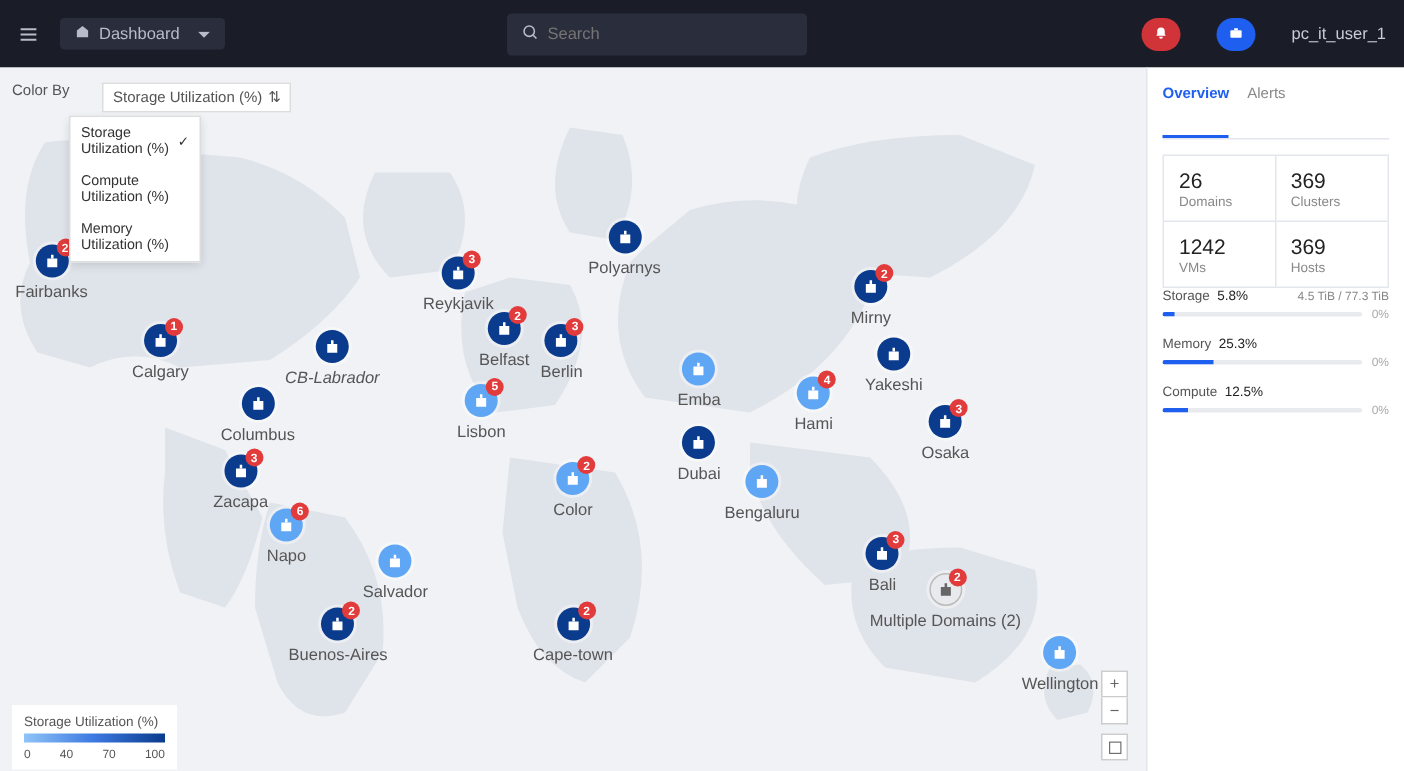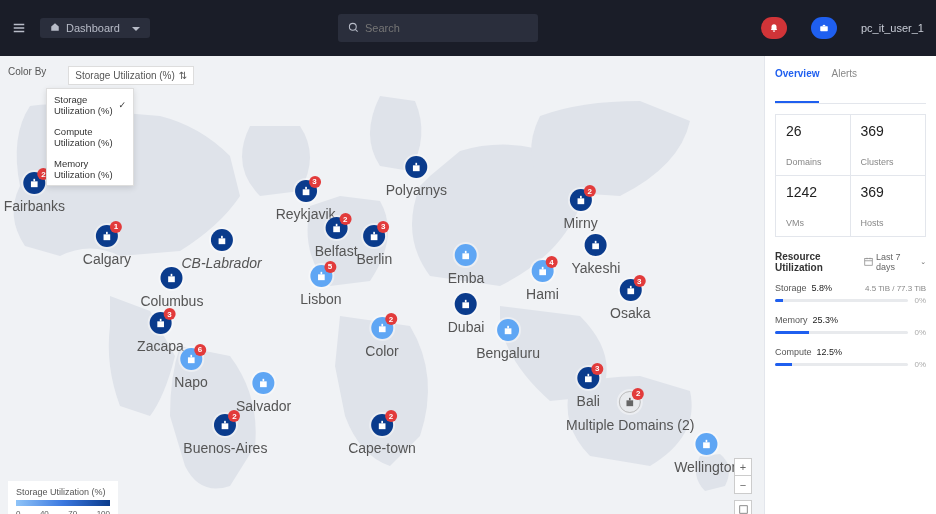--- a/index.html
+++ b/index.html
@@ -1,17 +1,17 @@
 <!DOCTYPE html>
 <html><head>
 <meta charset="utf-8">
 <style>
 *{box-sizing:border-box;margin:0;padding:0;font-family:-apple-system,BlinkMacSystemFont,"Segoe UI",Arial,sans-serif}
 body{width:936px;height:514px;overflow:hidden;background:#e8eaed}
-.header{height:56px;background:#1a1d28;display:flex;align-items:center;padding:0 12px;color:#b8bcc8;gap:8px}
+.header{height:45px;background:#1a1d28;display:flex;align-items:center;padding:0 12px;color:#b8bcc8;gap:8px}
 .hamburger{cursor:pointer;width:20px}
 .hamburger svg{display:block}
 .crumb{display:flex;align-items:center;gap:6px;background:#2a2e3c;padding:4px 10px;border-radius:3px;font-size:11px;cursor:pointer;min-width:110px;justify-content:space-between}
 .crumb-left{display:flex;align-items:center;gap:6px}
 .search{margin-left:180px;display:flex;align-items:center;gap:6px;background:#2a2e3c;padding:5px 10px;border-radius:3px;width:200px}
 .search input{background:none;border:none;outline:none;color:#b8bcc8;font-size:11px;flex:1}
 .header-right{margin-left:auto;display:flex;align-items:center;gap:24px}
 .badge-btn{position:relative;width:26px;height:22px;border-radius:11px;display:flex;align-items:center;justify-content:center;cursor:pointer}
 .badge-red{background:#d13438}
 .badge-blue{background:#1f5fef}
@@ -23,41 +23,41 @@
 .colorby-select{background:#fff;border:1px solid #ddd;padding:3px 6px;font-size:10px;cursor:pointer;display:flex;align-items:center;gap:4px}
 .dropdown{position:absolute;top:22px;left:38px;background:#fff;border:1px solid #ddd;box-shadow:0 2px 6px rgba(0,0,0,.12);width:88px;font-size:9.5px;z-index:11}
 .dropdown-item{padding:5px 7px;cursor:pointer;display:flex;align-items:center;justify-content:space-between;color:#333}
 .check{font-size:9px;color:#333}
 .world{position:absolute;inset:0}
 .world svg{width:100%;height:100%}
 .marker{position:absolute;transform:translate(-50%,-50%);text-align:center}
 .marker-dot{width:22px;height:22px;border-radius:50%;display:flex;align-items:center;justify-content:center;margin:0 auto;position:relative;cursor:pointer;box-shadow:0 0 0 2px rgba(255,255,255,.4)}
 .marker-dot svg{width:10px;height:10px}
 .marker-badge{position:absolute;top:-4px;right:-4px;background:#e23b3b;color:#fff;font-size:8px;border-radius:50%;width:12px;height:12px;display:flex;align-items:center;justify-content:center;font-weight:600}
-.marker-label{font-size:14px;color:#555;margin-top:4px;white-space:nowrap}
+.marker-label{font-size:11px;color:#555;margin-top:4px;white-space:nowrap}
 .c-dark{background:#0a3b8c}
 .c-light{background:#5fa6f4}
 .c-grey{background:#e8eaed;border:1px solid #bbb}
 .legend{position:absolute;bottom:6px;left:8px;background:rgba(255,255,255,.95);padding:6px 8px;font-size:9px;color:#555;width:110px}
 .legend-bar{height:6px;background:linear-gradient(90deg,#8fc4f8 0%,#3b78e0 50%,#0a3b8c 100%);margin:3px 0}
 .legend-ticks{display:flex;justify-content:space-between;font-size:8px}
 .map-ctrl{position:absolute;bottom:12px;right:12px;display:flex;flex-direction:column;gap:0}
 .map-ctrl-btn{width:18px;height:18px;background:#fff;border:1px solid #ccc;font-size:11px;display:flex;align-items:center;justify-content:center;cursor:pointer;color:#666}
 .map-ctrl-btn:not(:first-child){border-top:none}
 .map-ctrl-btn.sep{margin-top:6px;border-top:1px solid #ccc}
 .sidebar{width:172px;background:#fff;border-left:1px solid #e3e6ec;padding:8px 10px;overflow:hidden}
 .tabs{display:flex;gap:12px;font-size:10px;border-bottom:1px solid #e3e6ec;margin-bottom:10px}
 .tab{padding:4px 0 22px;cursor:pointer;color:#888}
 .tab.active{color:#1f5fef;border-bottom:2px solid #1f5fef;font-weight:600}
 .stats{display:grid;grid-template-columns:1fr 1fr;gap:0;border:1px solid #e3e6ec}
 .stat{padding:8px 10px;border-right:1px solid #e3e6ec;border-bottom:1px solid #e3e6ec}
 .stat:nth-child(2n){border-right:none}
 .stat:nth-child(n+3){border-bottom:none}
 .stat-val{font-size:14px;color:#222;font-weight:500}
-.stat-lbl{font-size:9px;color:#888;margin-top:18px}
+.stat-lbl{font-size:9px;color:#888;margin-top:1px}
 .section-title{font-size:10px;color:#333;font-weight:600;margin:14px 0 10px;display:flex;justify-content:space-between;align-items:center}
 .period{font-size:9px;color:#666;font-weight:400;display:flex;align-items:center;gap:3px}
 .util-row{margin-bottom:10px}
 .util-head{display:flex;justify-content:space-between;font-size:9px;color:#555;align-items:baseline}
 .util-name{display:flex;gap:5px;align-items:baseline}
 .util-bar-wrap{display:flex;align-items:center;gap:6px;margin-top:3px}
 .util-bar{flex:1;height:3px;background:#e8eaed;border-radius:2px;overflow:hidden}
 .util-fill{height:100%;background:#1f5fef}
 .util-zero{font-size:8px;color:#aaa}
 .util-detail{font-size:8px;color:#888}
@@ -441,33 +441,20 @@
       <div class="stat">
         <div class="stat-val">1242</div>
         <div class="stat-lbl">VMs</div>
       </div>
       <div class="stat">
         <div class="stat-val">369</div>
         <div class="stat-lbl">Hosts</div>
       </div>
     </div>
 
-    <div class="section-title">
-      <span>Resource Utilization</span>
-      <span class="period">
-        <span>
-          <svg viewBox="0 0 12 12" width="9" height="9" fill="none" stroke="#888" stroke-width="1">
-              <rect x="1" y="2" width="10" height="9"></rect>
-              <path d="M1 5h10M4 1v2M8 1v2"></path>
-            </svg>
-        </span>
-        <span>Last 7 days</span>
-        <span style="font-size:7px">⌄</span>
-      </span>
-    </div>
 
     <div class="util-row">
       <div class="util-head">
         <span class="util-name">
           <span>Storage</span>
           <span style="color:#222;font-weight:500">5.8%</span>
         </span>
         <span class="util-detail">4.5 TiB / 77.3 TiB</span>
       </div>
       <div class="util-bar-wrap">

